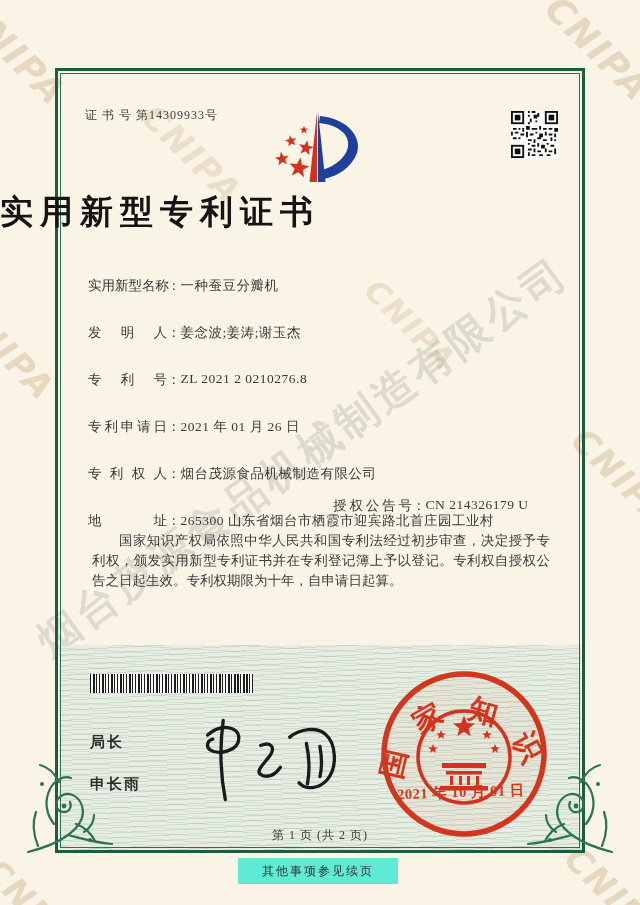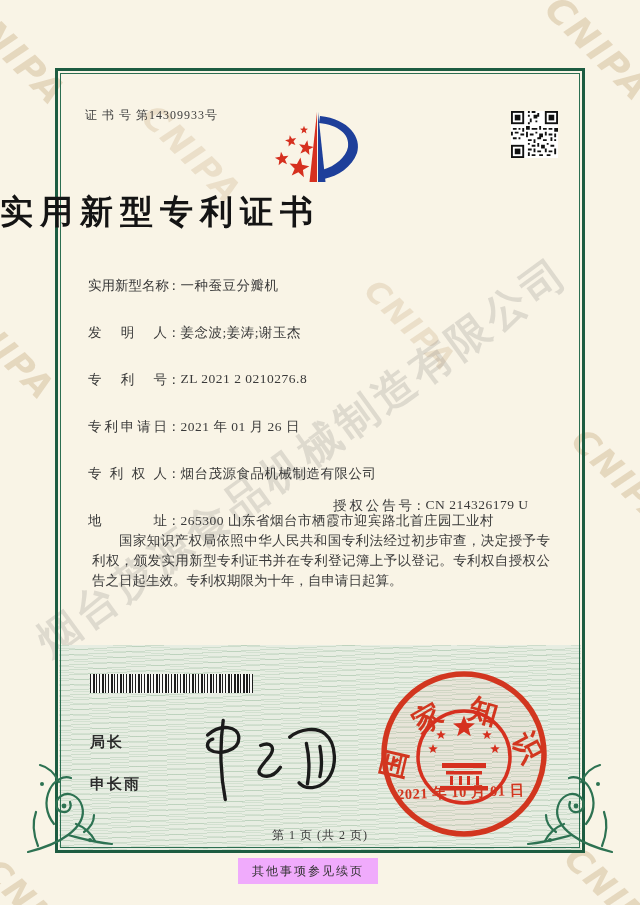--- a/index.html
+++ b/index.html
@@ -68,21 +68,21 @@
   
   .seal{position:absolute;left:372px;top:665px;width:184px;height:184px;}
   .seal-date{
     position:absolute;left:397px;top:783px;width:130px;font-size:14.5px;font-weight:bold;
     color:#d2361f;letter-spacing:0.5px;transform:rotate(-2deg);white-space:nowrap;
   }
   
   .page-num{position:absolute;left:55px;top:827px;width:530px;text-align:center;
     font-size:12px;color:#3a3a3a;letter-spacing:1px;}
   .note-strip{
-    position:absolute;left:238px;top:858px;width:140px;height:26px;background:#f0abfc;
+    position:absolute;left:238px;top:858px;width:160px;height:26px;background:#5eead4;
     display:flex;align-items:center;justify-content:center;
     font-size:12px;color:#333;letter-spacing:2px;white-space:nowrap;
   }
   
   .corner{position:absolute;width:92px;height:102px;}
   .corner.left{left:24px;top:754px;}
   .corner.right{left:524px;top:754px;transform:scaleX(-1);}
 </style>
 </head>
 <body>

